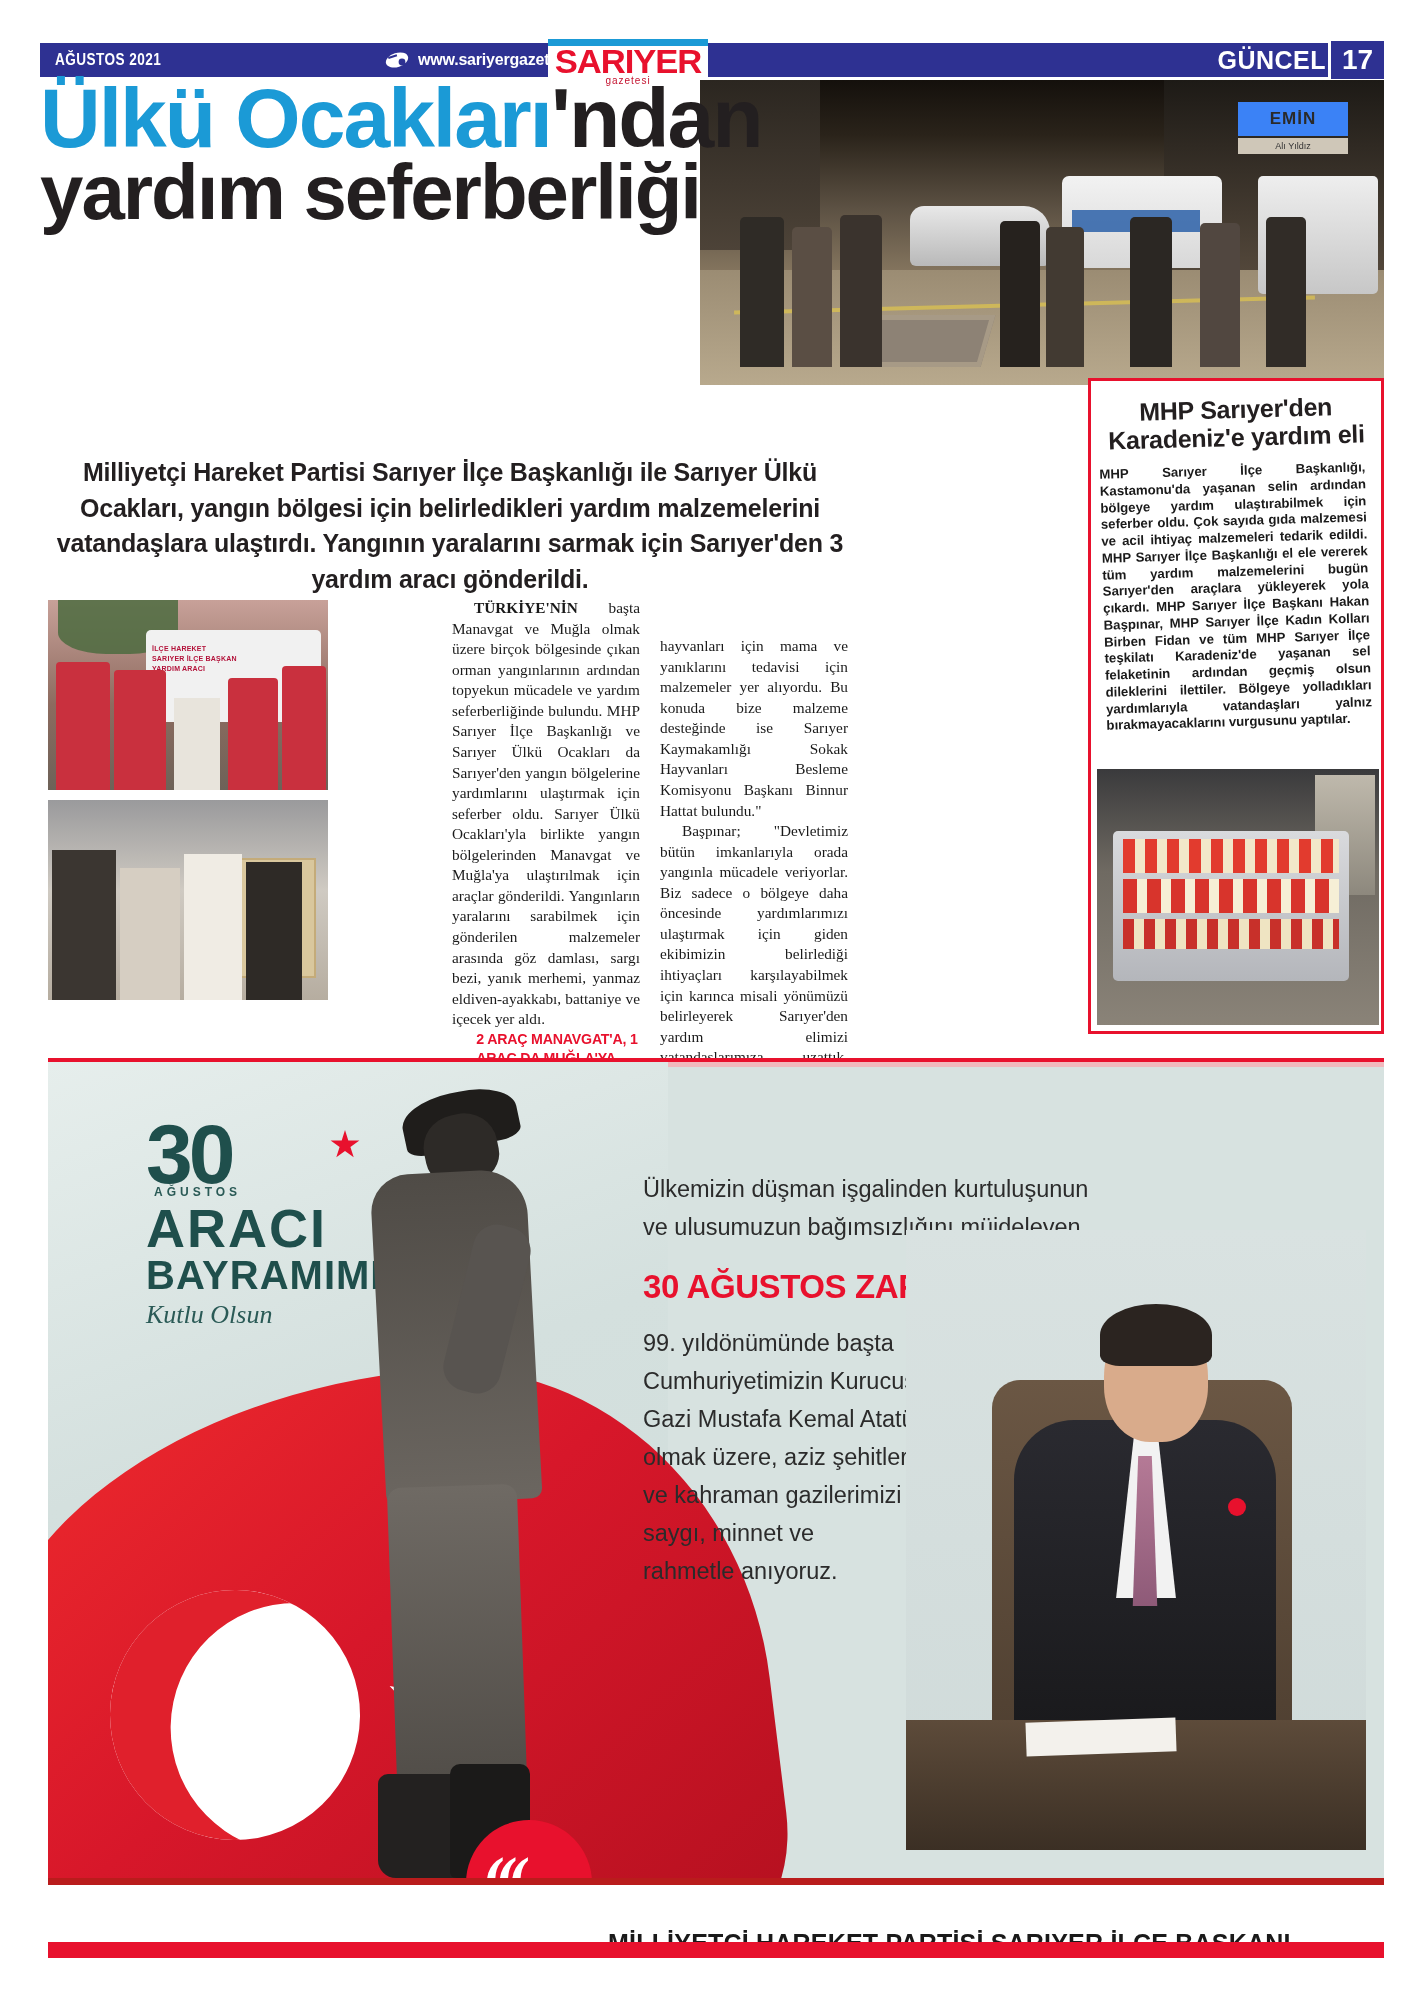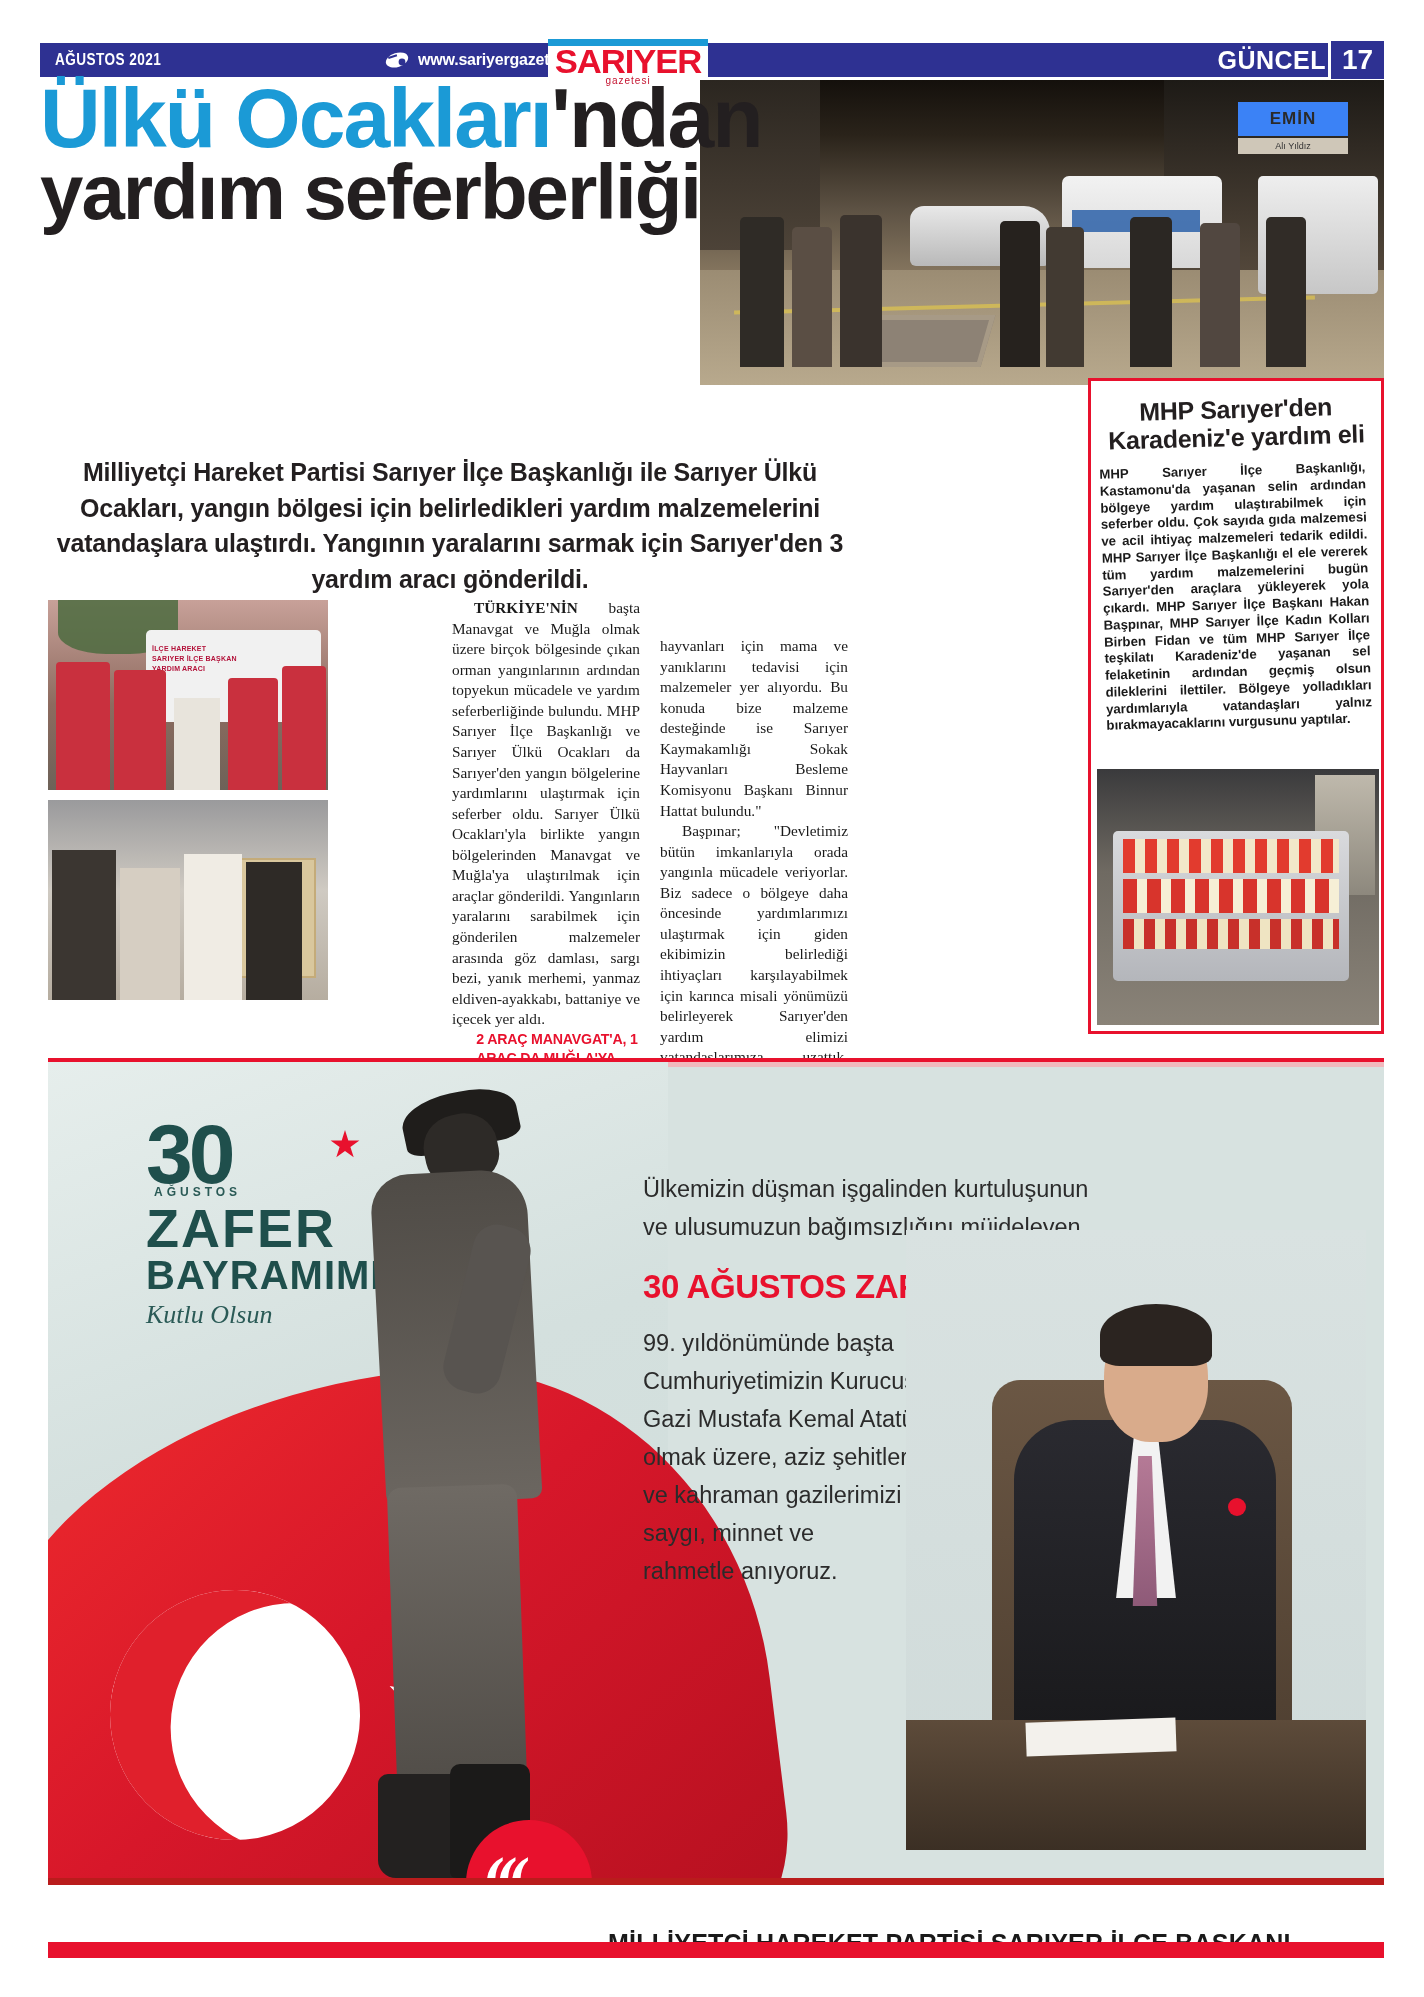--- a/index.html
+++ b/index.html
@@ -393,21 +393,21 @@
   <span class="ad-left-grad"></span>
 
   <span class="flag"></span>
   <span class="flag-crescent"></span>
   <span class="flag-star"></span>
 
   <div class="zafer-logo">
     <span class="z-star"></span>
     <div class="z-30">30</div>
     <div class="z-ag">AĞUSTOS</div>
-    <div class="z-zafer">ZAFER</div>
+    <div class="z-zafer">ARACI</div>
     <div class="z-bay">BAYRAMIMIZ</div>
     <div class="z-kutlu">Kutlu Olsun</div>
   </div>
 
   <div class="ata">
     <span class="hat"></span>
     <span class="head"></span>
     <span class="body"></span>
     <span class="arm"></span>
     <span class="legs"></span>

